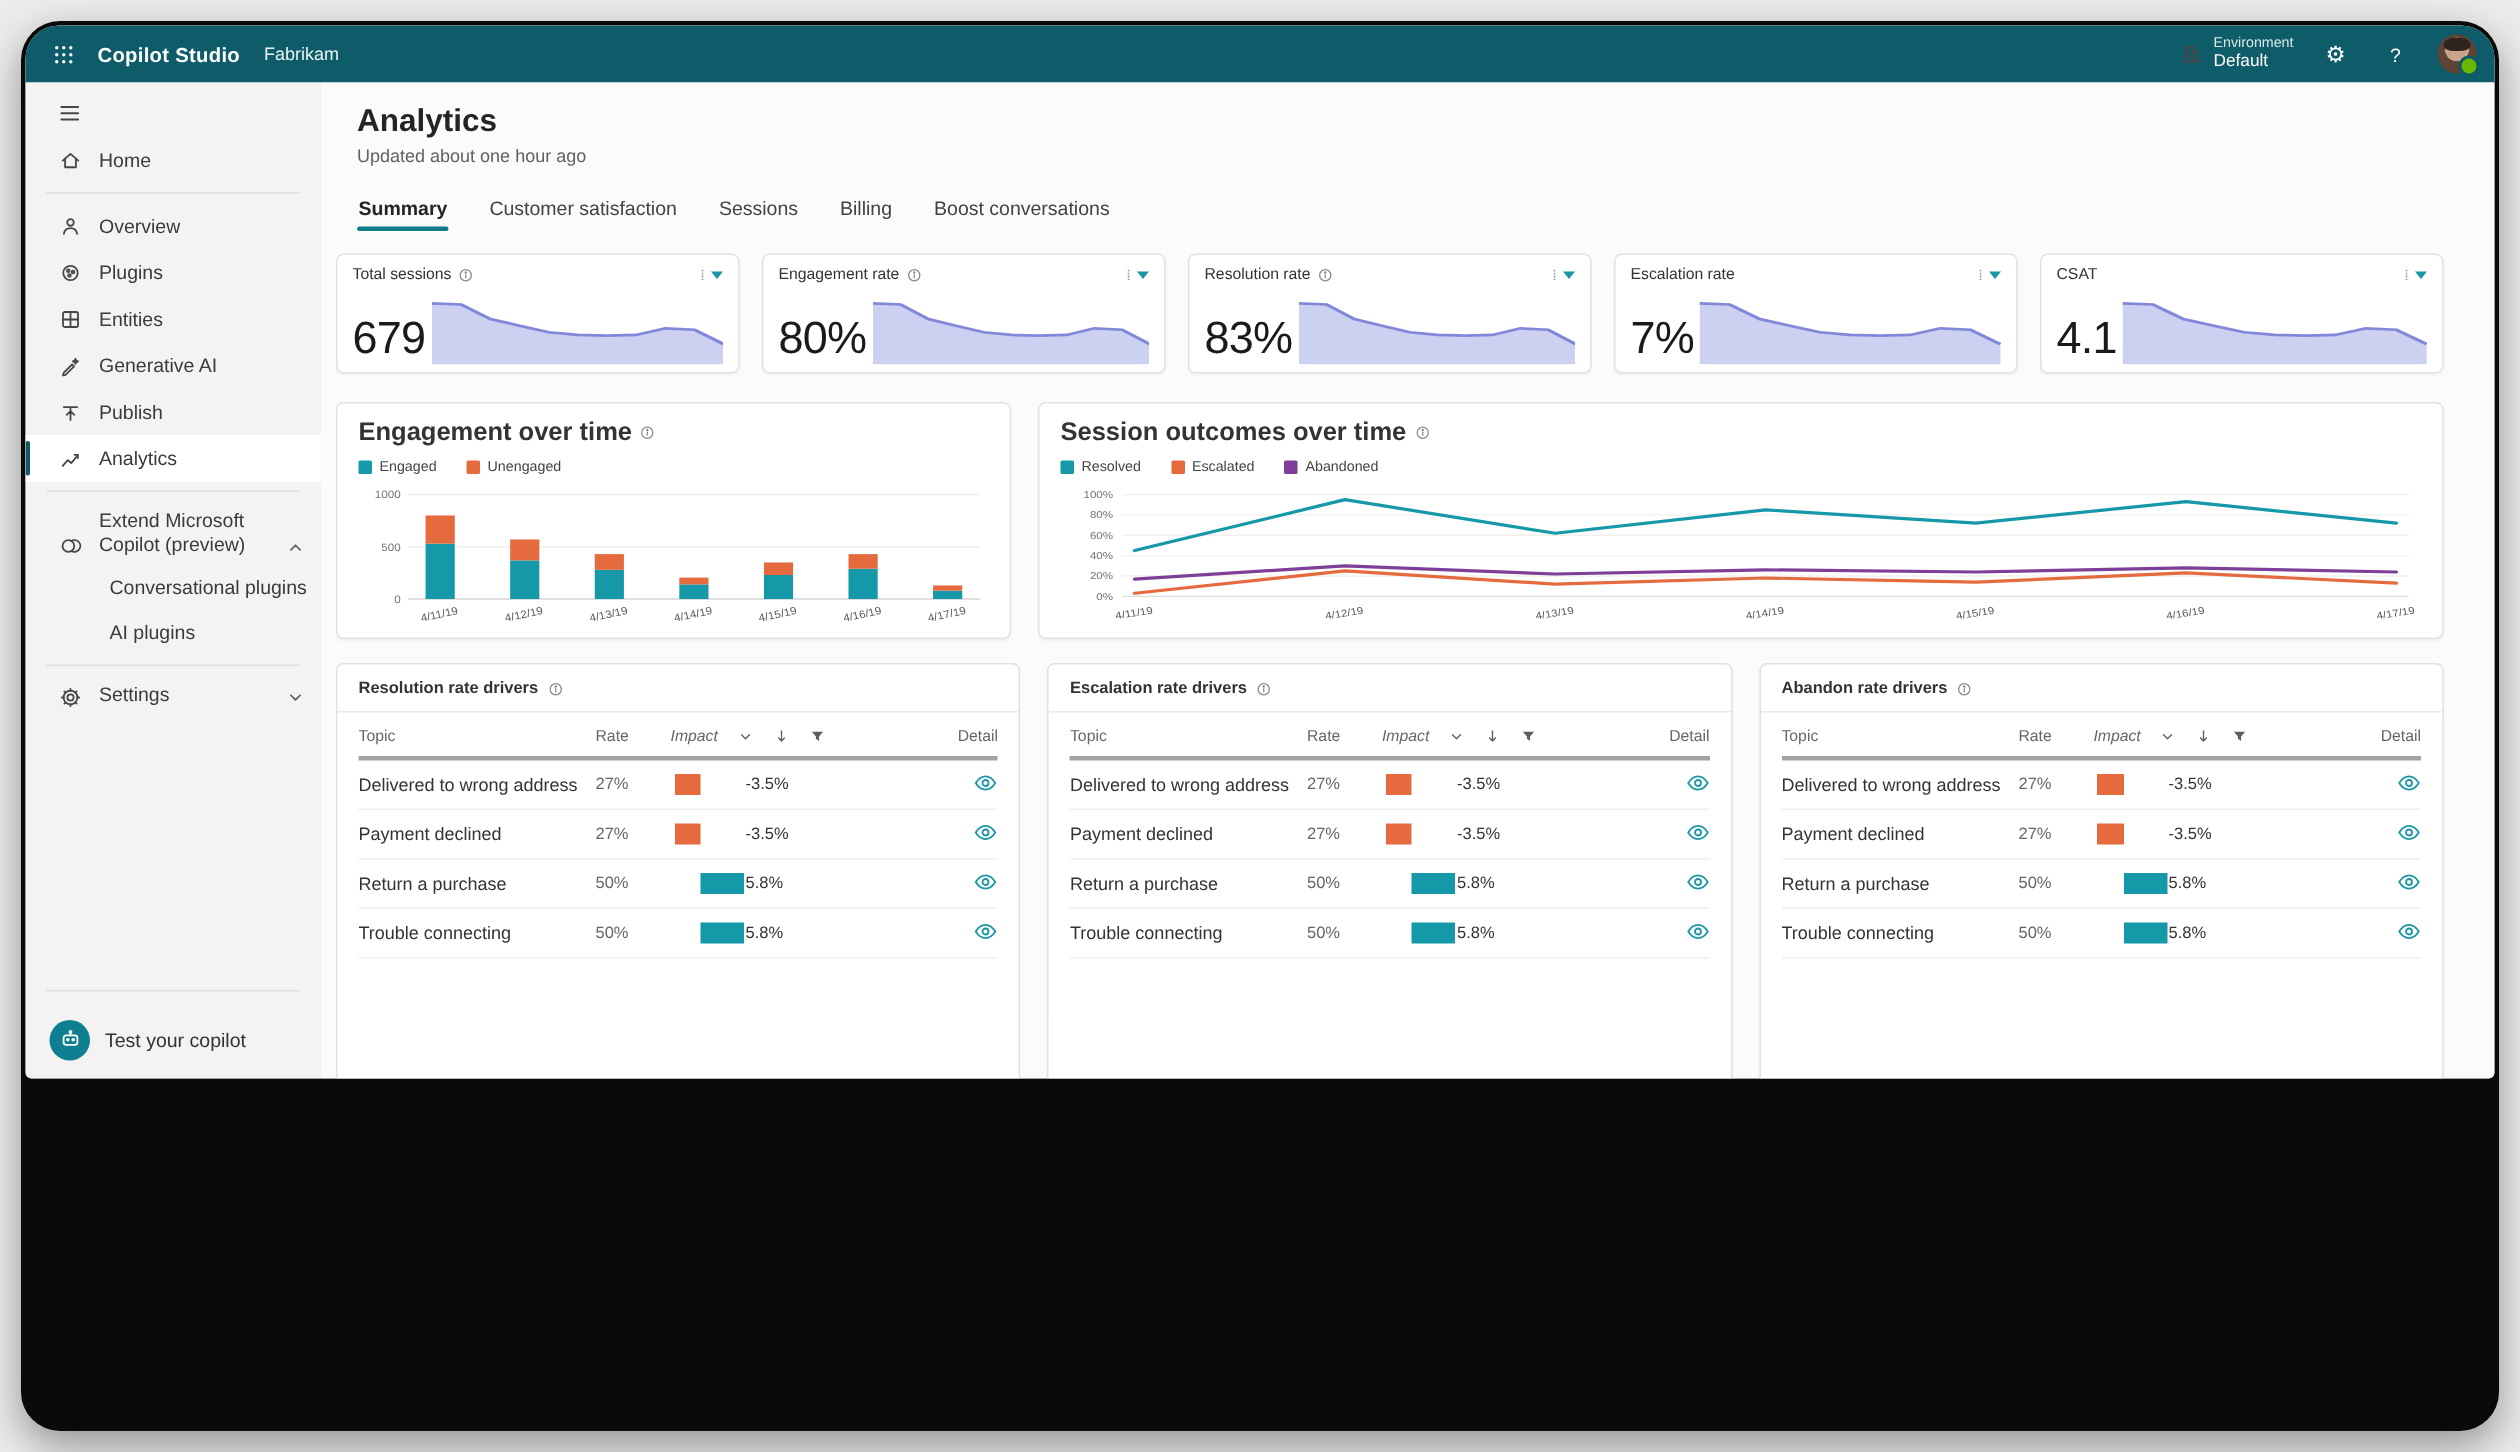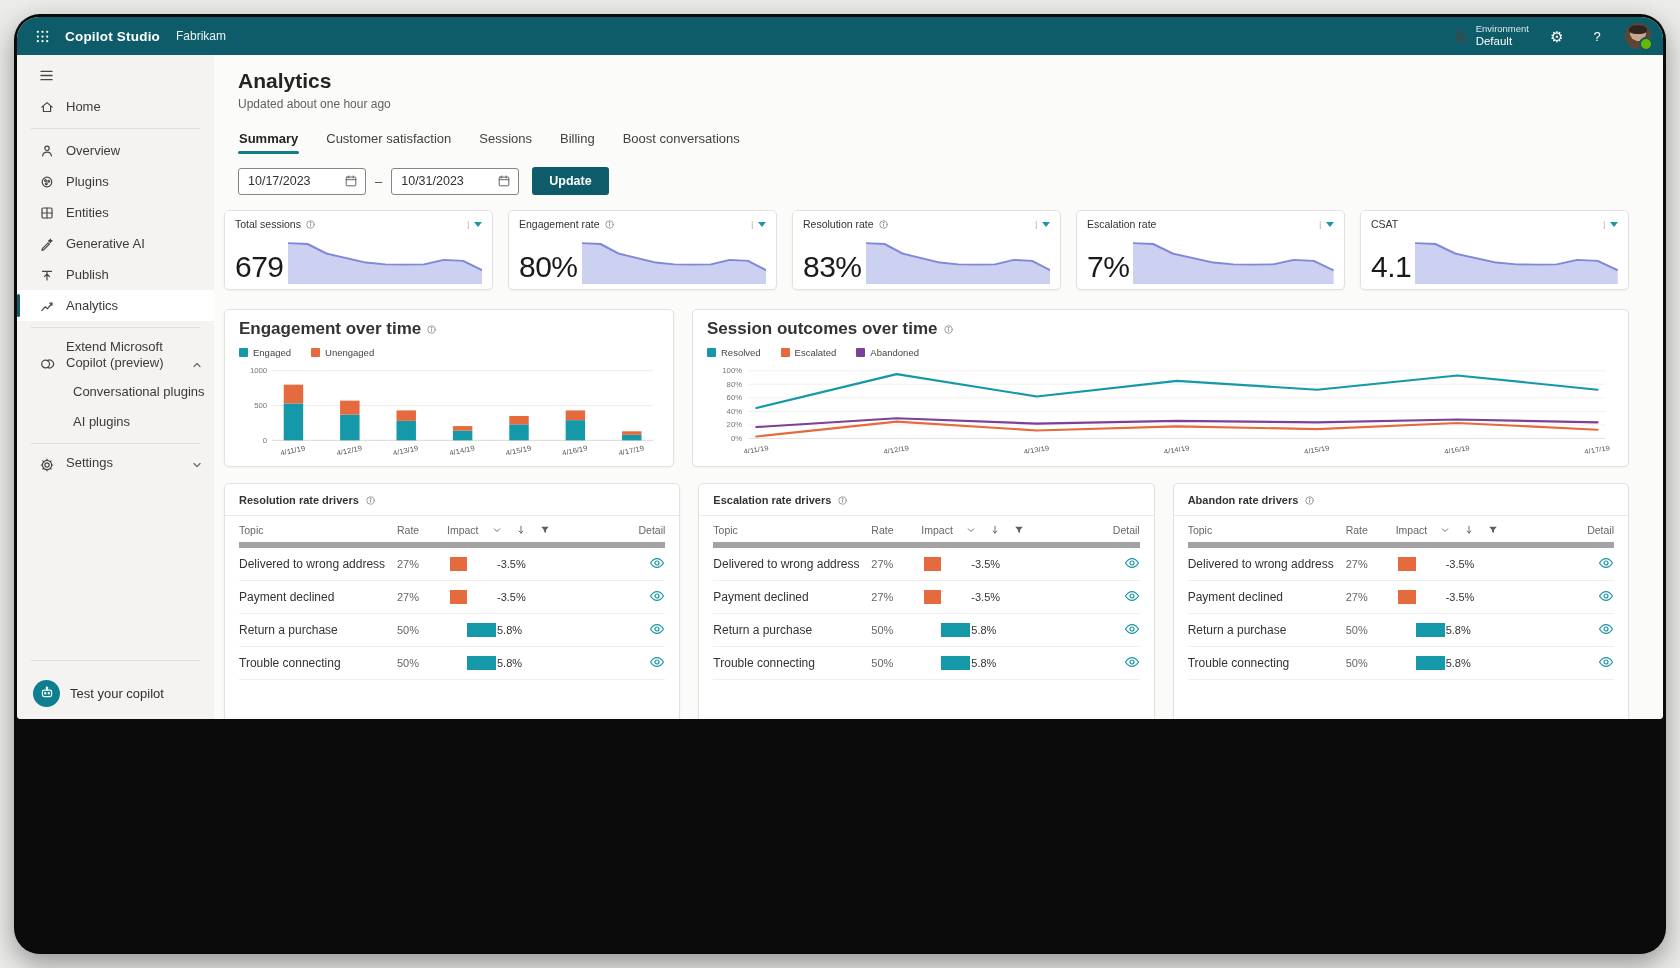--- a/index.html
+++ b/index.html
@@ -115,28 +115,28 @@
   .plot{flex:1;min-height:0;}
   .plot svg{width:100%;height:100%;display:block;}
 
   
   .drivers-row{display:flex;gap:18px;margin-top:16px;}
   .driver-card{flex:1;height:288px;display:flex;flex-direction:column;}
   .driver-title{display:flex;align-items:center;gap:6px;padding:10px 14px 9px;
     font-size:11px;font-weight:700;color:#333;border-bottom:1px solid #eceae8;}
   .driver-table{padding:2px 14px 0;}
   .t-head{display:flex;align-items:center;height:30px;font-size:10.5px;color:#666;
-    border-bottom:6px solid #a3a3a3;}
+    border-bottom:3px solid #a3a3a3;}
   .t-row{display:flex;align-items:center;height:33px;font-size:12px;color:#333;
     border-bottom:1px solid #f0efed;}
   .c-topic{flex:0 0 158px;overflow:hidden;white-space:nowrap;text-overflow:ellipsis;}
   .c-rate{flex:0 0 50px;}
   .t-row .c-rate{color:#666;font-size:11px;}
   .c-impact{flex:0 0 150px;position:relative;height:14px;}
-  .c-impact-head{flex:0 0 150px;display:flex;align-items:center;gap:12px;}
+  .c-impact-head{flex:0 0 150px;display:flex;align-items:center;gap:12px;font-style:italic;}
   .c-spacer{flex:1;}
   .c-detail{flex:0 0 46px;text-align:right;}
   .imp-bar{position:absolute;top:0;height:14px;}
   .imp-label{position:absolute;left:50px;top:0;line-height:14px;font-size:11px;color:#333;white-space:nowrap;}
   .hdr-ico{width:12px;height:12px;display:flex;cursor:pointer;}
   .hdr-ico svg *{stroke:#605e5c;fill:none;stroke-width:1.2;stroke-linecap:round;stroke-linejoin:round;}
   .hdr-ico.funnel svg *{fill:#605e5c;stroke:none;}
   .eye-icon{width:16px;height:12px;display:inline-flex;cursor:pointer;}
   .eye-icon svg *{stroke:#1b96a6;fill:none;stroke-width:1.2;}
 </style>
@@ -338,42 +338,20 @@
 
   <div class="tab">Customer satisfaction</div>
 
   <div class="tab">Sessions</div>
 
   <div class="tab">Billing</div>
 
   <div class="tab">Boost conversations</div>
 </div>
 
-          <div class="daterow">
-            <div class="date-input">
-              <span>10/17/2023</span>
-              <span class="cal-icon">
-                <svg viewBox="0 0 16 16">
-                    <rect x="2.5" y="3.5" width="11" height="10" rx="1"></rect>
-                    <path d="M2.5 6.5h11M5.5 2.2v2.4M10.5 2.2v2.4"></path>
-                  </svg>
-              </span>
-            </div>
-            <span class="date-sep">–</span>
-            <div class="date-input">
-              <span>10/31/2023</span>
-              <span class="cal-icon">
-                <svg viewBox="0 0 16 16">
-                    <rect x="2.5" y="3.5" width="11" height="10" rx="1"></rect>
-                    <path d="M2.5 6.5h11M5.5 2.2v2.4M10.5 2.2v2.4"></path>
-                  </svg>
-              </span>
-            </div>
-            <button class="update-btn">Update</button>
-          </div>
 
           <div class="kpi-row" id="kpi-row">
   <div class="card kpi-card">
     <div class="kpi-head">
       <span class="kpi-label">Total sessions</span>
       <span class="info-icon">
         <svg viewBox="0 0 16 16">
                       <circle cx="8" cy="8" r="5.4"></circle>
                       <path d="M8 7.4v3.1"></path>
                       <circle cx="8" cy="5.3" r=".55" fill="currentColor" stroke="none"></circle>

